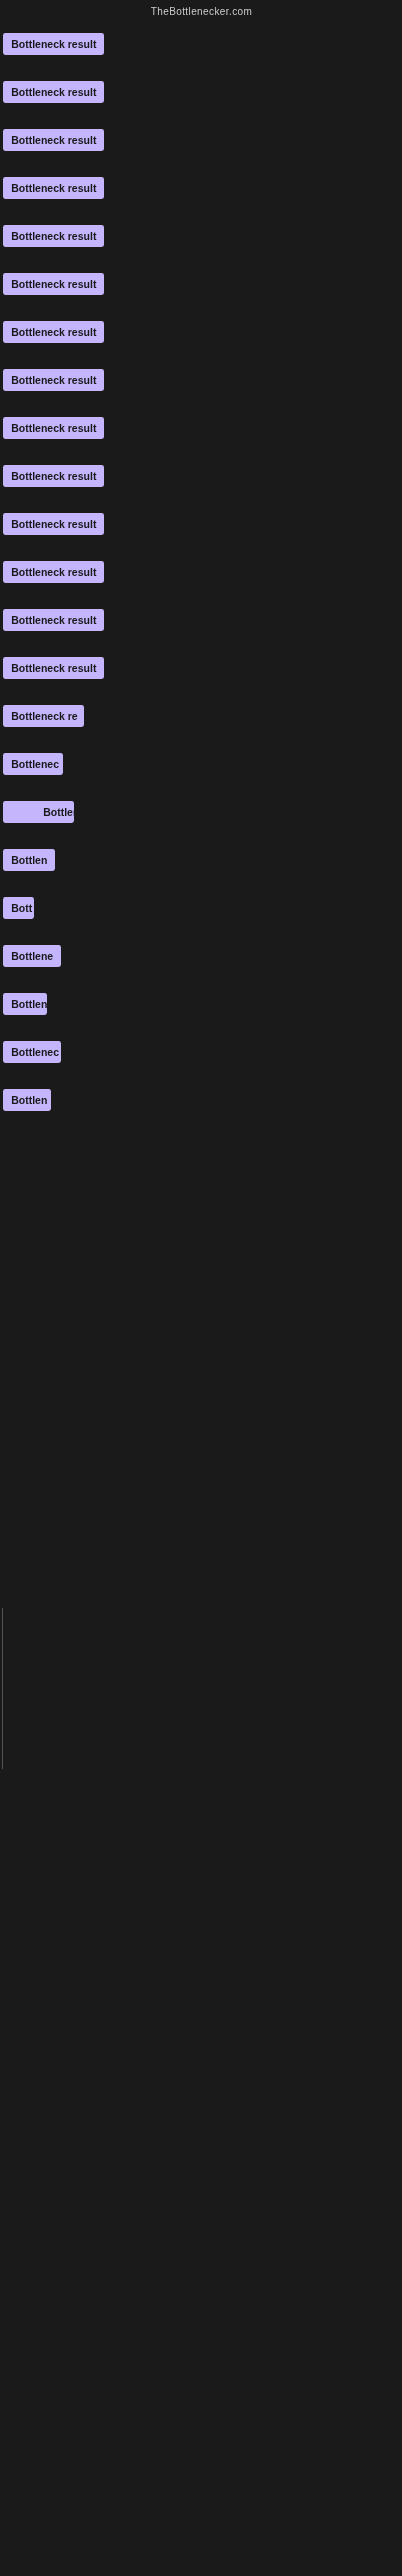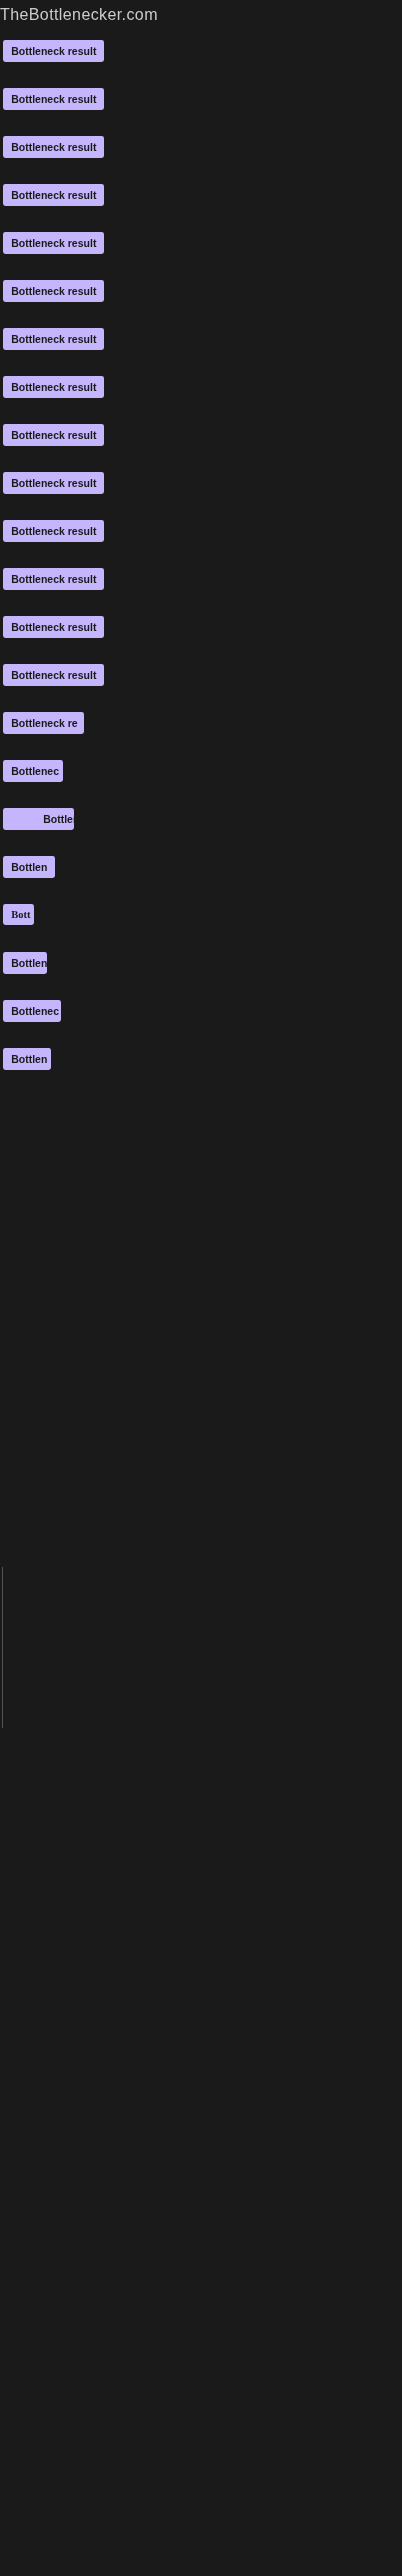--- a/index.html
+++ b/index.html
@@ -10,23 +10,23 @@
 
     body {
       width: 403px;
       min-height: 2576px;
       background-color: #1a1a1a;
       font-family: Arial, sans-serif;
       position: relative;
     }
 
     .site-title {
-      text-align: left;
+      text-align: center;
       color: #cccccc;
-      font-size: 16px;
+      font-size: 10px;
       padding: 6.4px 0 3.2px 0;
       letter-spacing: 0.4px;
     }
 
     .bottleneck-item {
       margin: 4.8px 3.2px;
       padding: 4.8px 8px;
       background-color: #c4b5fd;
       color: #1a1a1a;
       font-size: 10.5px;
@@ -61,21 +61,21 @@
     .row-9 .bottleneck-item { max-width: 133px; }
     .row-10 .bottleneck-item { max-width: 130px; }
     .row-11 .bottleneck-item { max-width: 130px; }
     .row-12 .bottleneck-item { max-width: 129px; }
     .row-13 .bottleneck-item { max-width: 127px; }
     .row-14 .bottleneck-item { max-width: 125px; }
     .row-15 .bottleneck-item { max-width: 81px; }
     .row-16 .bottleneck-item { max-width: 60px; }
     .row-17 .bottleneck-item { max-width: 71px; padding-left: 40px; }
     .row-18 .bottleneck-item { max-width: 58px; }
-    .row-19 .bottleneck-item { max-width: 31px; font-family: Liberation Serif, serif; }
+    .row-19 .bottleneck-item { max-width: 31px; }
     .row-20 .bottleneck-item { max-width: 58px; }
     .row-21 .bottleneck-item { max-width: 44px; }
     .row-22 .bottleneck-item { max-width: 58px; }
     .row-23 .bottleneck-item { max-width: 19.3px; }
     .row-24 .bottleneck-item { max-width: 48px; }
 
     .bottom-section {
       height: 966px;
       position: relative;
     }
@@ -145,20 +145,23 @@
     </div>
     <div class="row row-17">
       <div class="bottleneck-item">Bottleneck r</div>
     </div>
     <div class="row row-18">
       <div class="bottleneck-item">Bottlen</div>
     </div>
     <div class="row row-19">
       <div class="bottleneck-item">Bott</div>
     </div>
+    <div class="row row-20">
+      <div class="bottleneck-item">Bottlene</div>
+    </div>
     <div class="row row-21">
       <div class="bottleneck-item">Bottlen</div>
     </div>
     <div class="row row-22">
       <div class="bottleneck-item">Bottlenec</div>
     </div>
     <div class="row row-24">
       <div class="bottleneck-item">Bottlen</div>
     </div>
   </div>

